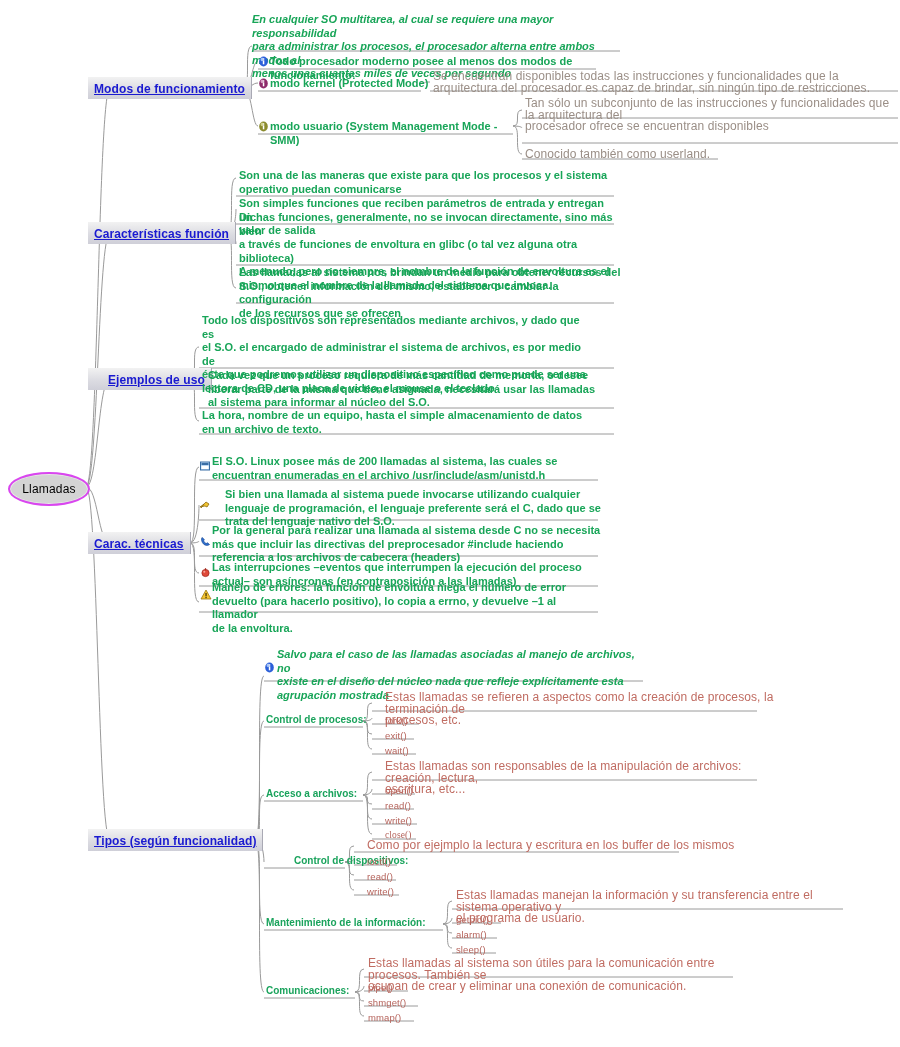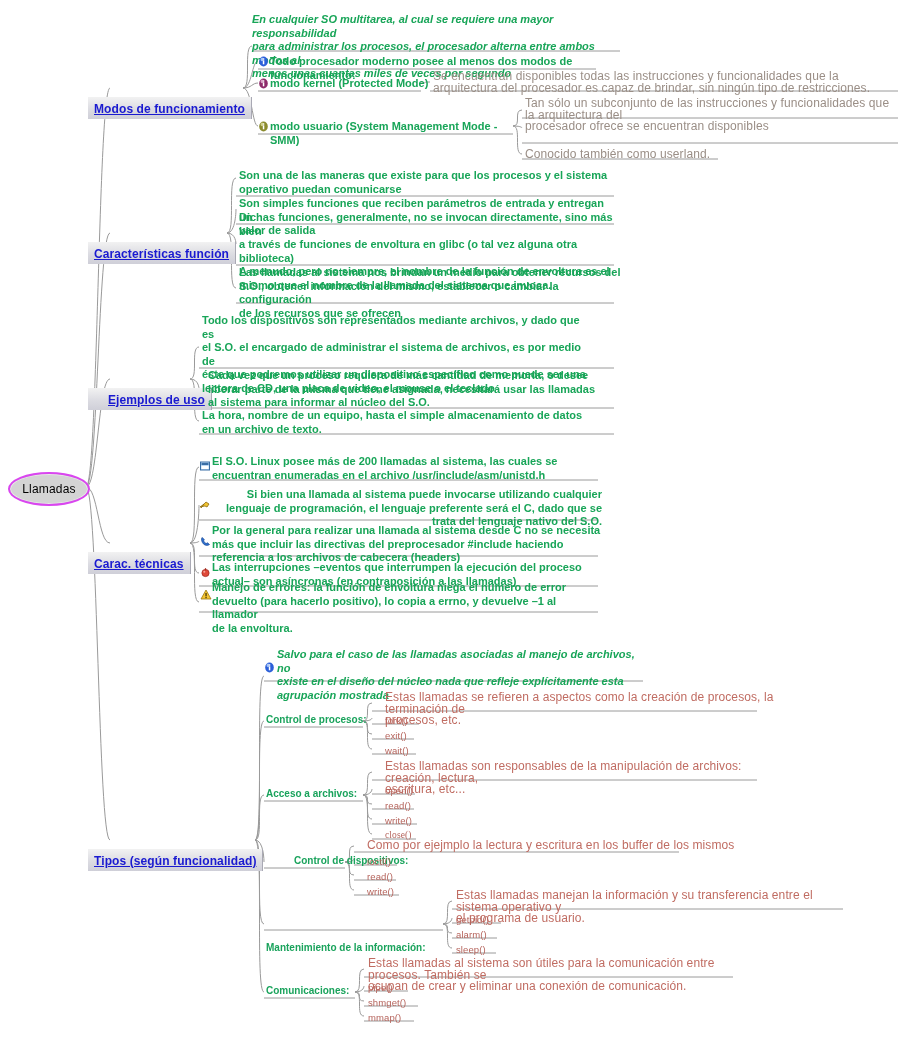--- a/index.html
+++ b/index.html
@@ -22,21 +22,21 @@
     box-shadow:inset 0 0 0 1px #e8e8e8;
     display:flex;align-items:center;justify-content:center;
   }
   .root span{font-size:12px;color:#000;letter-spacing:.2px;}
 
   
   .branch{
     background:linear-gradient(to bottom,#f2f2f2 0%,#dcdce2 55%,#cfcfd8 100%);
     border-right:1px solid #a9a9b4;
     padding:2px 6px 2px 6px;
-    display:inline-block;white-space:nowrap;margin-top:20px;
+    display:inline-block;white-space:nowrap;
   }
   .branch span{
     font-size:12px;font-weight:bold;color:#1a1ad0;
     text-decoration:underline;letter-spacing:.1px;
   }
 
   
   .green{
     color:#18a558;font-size:11px;font-weight:bold;
     line-height:13.5px;white-space:pre-line;letter-spacing:0px;
@@ -280,21 +280,21 @@
   </span>
   <div class="node green" style="left:212px;top:455px;width:390px;">El S.O. Linux posee más de 200 llamadas al sistema, las cuales se
 encuentran enumeradas en el archivo /usr/include/asm/unistd.h</div>
 
   <span class="ic" style="left:199px;top:500px;">
     <svg width="12" height="11" viewBox="0 0 12 11">
         <path d="M1 7 L5 4 L7 2 L10 4 L8 7 L6 6 Z" fill="#f2c430" stroke="#8a6a12" stroke-width=".8"></path>
         <path d="M5 4 L2 8" stroke="#8a6a12" stroke-width="1"></path>
       </svg>
   </span>
-  <div class="node green" style="left:212px;top:488px;width:390px;text-align:right;">Si bien una llamada al sistema puede invocarse utilizando cualquier
+  <div class="node green" style="left:225px;top:488px;width:390px;">Si bien una llamada al sistema puede invocarse utilizando cualquier
 lenguaje de programación, el lenguaje preferente será el C, dado que se
 trata del lenguaje nativo del S.O.</div>
 
   <span class="ic" style="left:200px;top:536px;">
     <svg width="11" height="11" viewBox="0 0 11 11">
         <path d="M2 1.5 C1 3, 1.5 6, 3.5 8 C5.5 10, 8 9.5, 9.5 8.5 L7.6 6.8 L6 7.6 C5 6.8, 4.2 6, 3.5 5 L4.3 3.4 Z" fill="#2e6fd0" stroke="#1a4b95" stroke-width=".7"></path>
       </svg>
   </span>
   <div class="node green" style="left:212px;top:524px;width:390px;">Por la general para realizar una llamada al sistema desde C no se necesita
 más que incluir las directivas del preprocesador #include haciendo
@@ -351,21 +351,21 @@
   <div class="node fn" style="left:385px;top:800px;">read()</div>
   <div class="node fn" style="left:385px;top:815px;">write()</div>
   <div class="node fn" style="left:385px;top:830px;font-family:Liberation Serif, serif;">close()</div>
 
   <div class="node cat" style="left:266px;top:855px;padding-left:28px;">Control de dispositivos:</div>
   <div class="node sub red" style="left:367px;top:840px;width:400px;">Como por ejejmplo la lectura y escritura en los buffer de los mismos</div>
   <div class="node fn" style="left:367px;top:856px;">ioctl()</div>
   <div class="node fn" style="left:367px;top:871px;">read()</div>
   <div class="node fn" style="left:367px;top:886px;">write()</div>
 
-  <div class="node cat" style="left:266px;top:917px;margin-top:25px;">Mantenimiento de la información:</div>
+  <div class="node cat" style="left:266px;top:917px;">Mantenimiento de la información:</div>
   <div class="node sub red" style="left:456px;top:890px;width:400px;">Estas llamadas manejan la información y su transferencia entre el sistema operativo y
 el programa de usuario.</div>
   <div class="node fn" style="left:456px;top:914px;">getpid()</div>
   <div class="node fn" style="left:456px;top:929px;">alarm()</div>
   <div class="node fn" style="left:456px;top:944px;">sleep()</div>
 
   <div class="node cat" style="left:266px;top:985px;">Comunicaciones:</div>
   <div class="node sub red" style="left:368px;top:958px;width:400px;">Estas llamadas al sistema son útiles para la comunicación entre procesos. También se
 ocupan de crear y eliminar una conexión de comunicación.</div>
   <div class="node fn" style="left:368px;top:982px;">pipe()</div>

